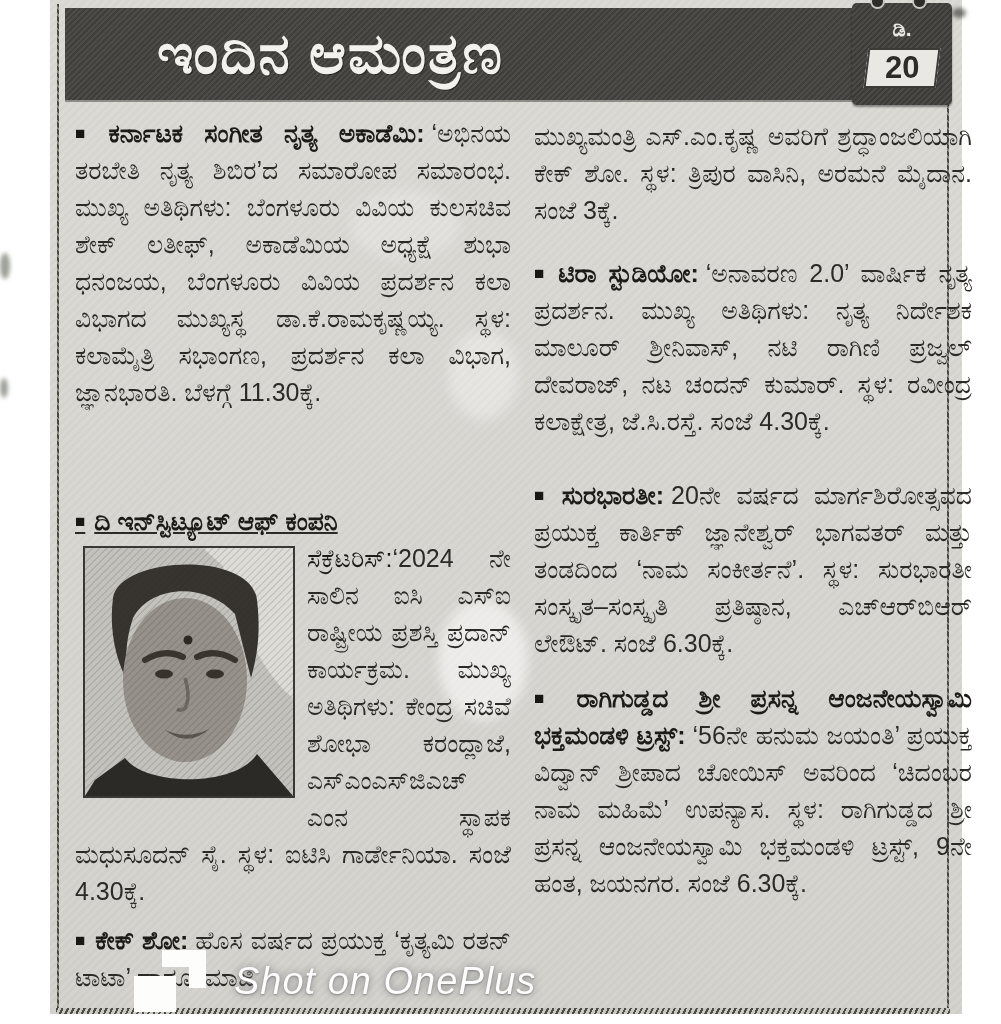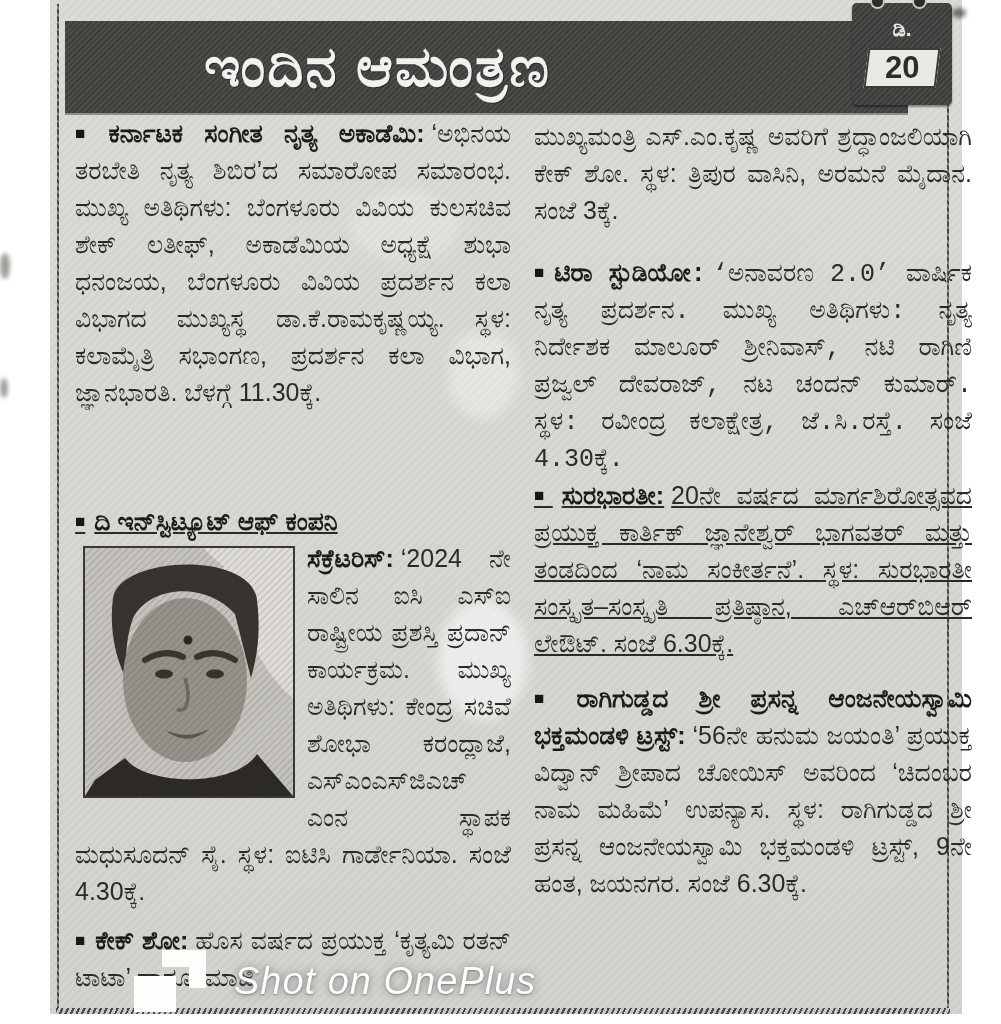--- a/index.html
+++ b/index.html
@@ -20,25 +20,25 @@
   }
   .rule-left{position:absolute;left:7px;top:4px;bottom:4px;width:2px;
     background:repeating-linear-gradient(45deg,#4a4843 0 3px,#8a8883 3px 5px);}
   .rule-right{position:absolute;right:13px;top:26px;bottom:4px;width:2px;
     background:repeating-linear-gradient(45deg,#4a4843 0 3px,#8a8883 3px 5px);}
   .rule-bottom{position:absolute;left:6px;right:12px;bottom:0;height:6px;
     background:repeating-linear-gradient(115deg,#4d4b46 0 2px,#c9c8c3 2px 5px);}
 
   
   .banner{
-    position:absolute;left:15px;top:21px;width:796px;height:92px;
+    position:absolute;left:15px;top:8px;width:796px;height:92px;
     background-color:#403e3b;
     background-image:repeating-linear-gradient(135deg, rgba(255,255,255,0.07) 0 2px, transparent 2px 4px);
     box-shadow:0 2px 0 rgba(0,0,0,0.35);
-    display:flex;align-items:center;padding-left:47px;
+    display:flex;align-items:center;
   }
   .banner h1{
     margin:0 0 0 92px;font-size:56px;line-height:1;font-weight:bold;
     color:#f2f1ee;letter-spacing:2px;text-shadow:1px 1px 0 rgba(0,0,0,0.4);
   }
   
   .calendar{
     position:absolute;left:802px;top:3px;width:100px;height:102px;
     background-color:#3d3b38;
     background-image:repeating-linear-gradient(135deg, rgba(255,255,255,0.08) 0 2px, transparent 2px 4px);
@@ -70,26 +70,26 @@
   .li0{top:115px;height:395px;}
   .li-head{top:503px;height:42px;text-decoration:underline;}
   .inst-flow{position:absolute;left:25px;top:540px;width:436px;height:382px;overflow:hidden;}
   .photo-float{
     float:left;width:212px;height:252px;margin:6px 12px 4px 8px;
     border:2px solid #3a3835;background:#b9b7b2;box-sizing:border-box;
   }
   .inst-text{
     margin:0;font-size:25px;line-height:37px;color:#2b2a27;text-align:justify;
   }
-  .inst-text .lead{font-weight:bold;color:#1c1b18;margin-right:7px;}
+  .inst-text .lead{font-weight:normal;color:#1c1b18;}
   .li-cake{top:922px;height:92px;}
 
   .ri0{top:118px;height:150px;}
-  .ri1{top:255px;height:224px;font-family:Liberation Mono, monospace;}
-  .ri2{top:477px;height:225px;text-decoration:underline;}
+  .ri1{top:255px;height:224px;}
+  .ri2{top:477px;height:225px;}
   .ri3{top:680px;height:312px;}
 
   
   .ghost{position:absolute;border-radius:50%;filter:blur(6px);background:rgba(255,255,255,0.55);}
   .g1{left:388px;top:600px;width:90px;height:120px;}
   .g2{left:398px;top:330px;width:70px;height:90px;opacity:.6;}
   .g3{left:300px;top:190px;width:110px;height:70px;opacity:.4;}
   .smudge{position:absolute;background:rgba(60,65,50,0.5);border-radius:50%;filter:blur(2px);}
   .s1{left:0px;top:253px;width:10px;height:26px;}
   .s2{left:0px;top:378px;width:8px;height:20px;}

